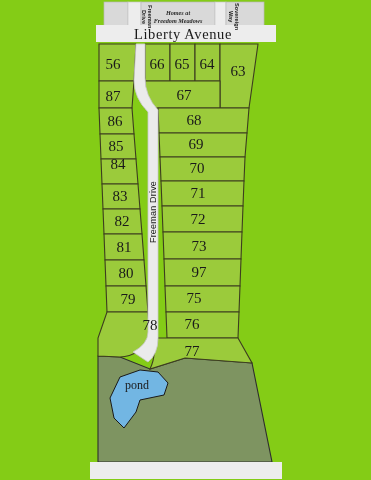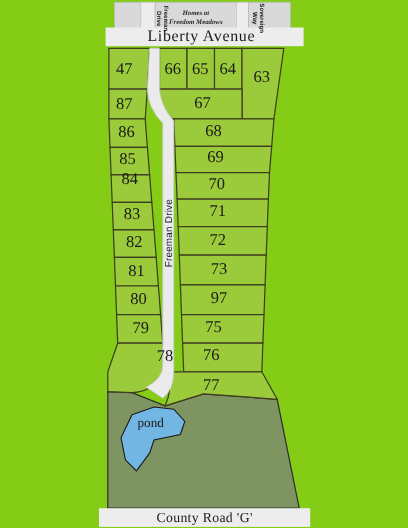--- a/index.html
+++ b/index.html
@@ -147,21 +147,21 @@
 
   <div class="lbl subdiv-title" style="left:178px; top:9px;">
     <span>Homes at</span><br>
     <span>Freedom Meadows</span>
   </div>
 
   <div class="lbl street-banner" style="left:183px; top:34px;">Liberty Avenue</div>
 
   <div class="lbl street-vert" style="left:153px; top:212px; transform:translate(-50%,-50%) rotate(-90deg);">Freeman Drive</div>
 
-  <div class="lbl lot-num" style="left:113px; top:64px;">47</div>
+  <div class="lbl lot-num" style="left:113px; top:64px;">56</div>
   <div class="lbl lot-num" style="left:113px; top:96px;">87</div>
   <div class="lbl lot-num" style="left:115px; top:121px;">86</div>
   <div class="lbl lot-num" style="left:116px; top:146px;">85</div>
   <div class="lbl lot-num" style="left:118px; top:164px;text-align:center;">84</div>
   <div class="lbl lot-num" style="left:120px; top:196px;">83</div>
   <div class="lbl lot-num" style="left:122px; top:221px;">82</div>
   <div class="lbl lot-num" style="left:124px; top:247px;">81</div>
   <div class="lbl lot-num" style="left:126px; top:273px;">80</div>
   <div class="lbl lot-num" style="left:128px; top:299px;">79</div>
   <div class="lbl lot-num" style="left:130px; top:325px;margin-left:20px;">78</div>
@@ -178,15 +178,14 @@
   <div class="lbl lot-num" style="left:198px; top:193px;">71</div>
   <div class="lbl lot-num" style="left:198px; top:219px;">72</div>
   <div class="lbl lot-num" style="left:199px; top:246px;">73</div>
   <div class="lbl lot-num" style="left:199px; top:272px;">97</div>
   <div class="lbl lot-num" style="left:194px; top:298px;">75</div>
   <div class="lbl lot-num" style="left:192px; top:324px;">76</div>
   <div class="lbl lot-num" style="left:192px; top:351px;">77</div>
 
   <div class="lbl pond-lbl" style="left:137px; top:385px;">pond</div>
 
-  <div class="lbl road-bottom" style="left:186px; top:471px;">County Road 'G'</div>
 
 </div>
 
 </body></html>

